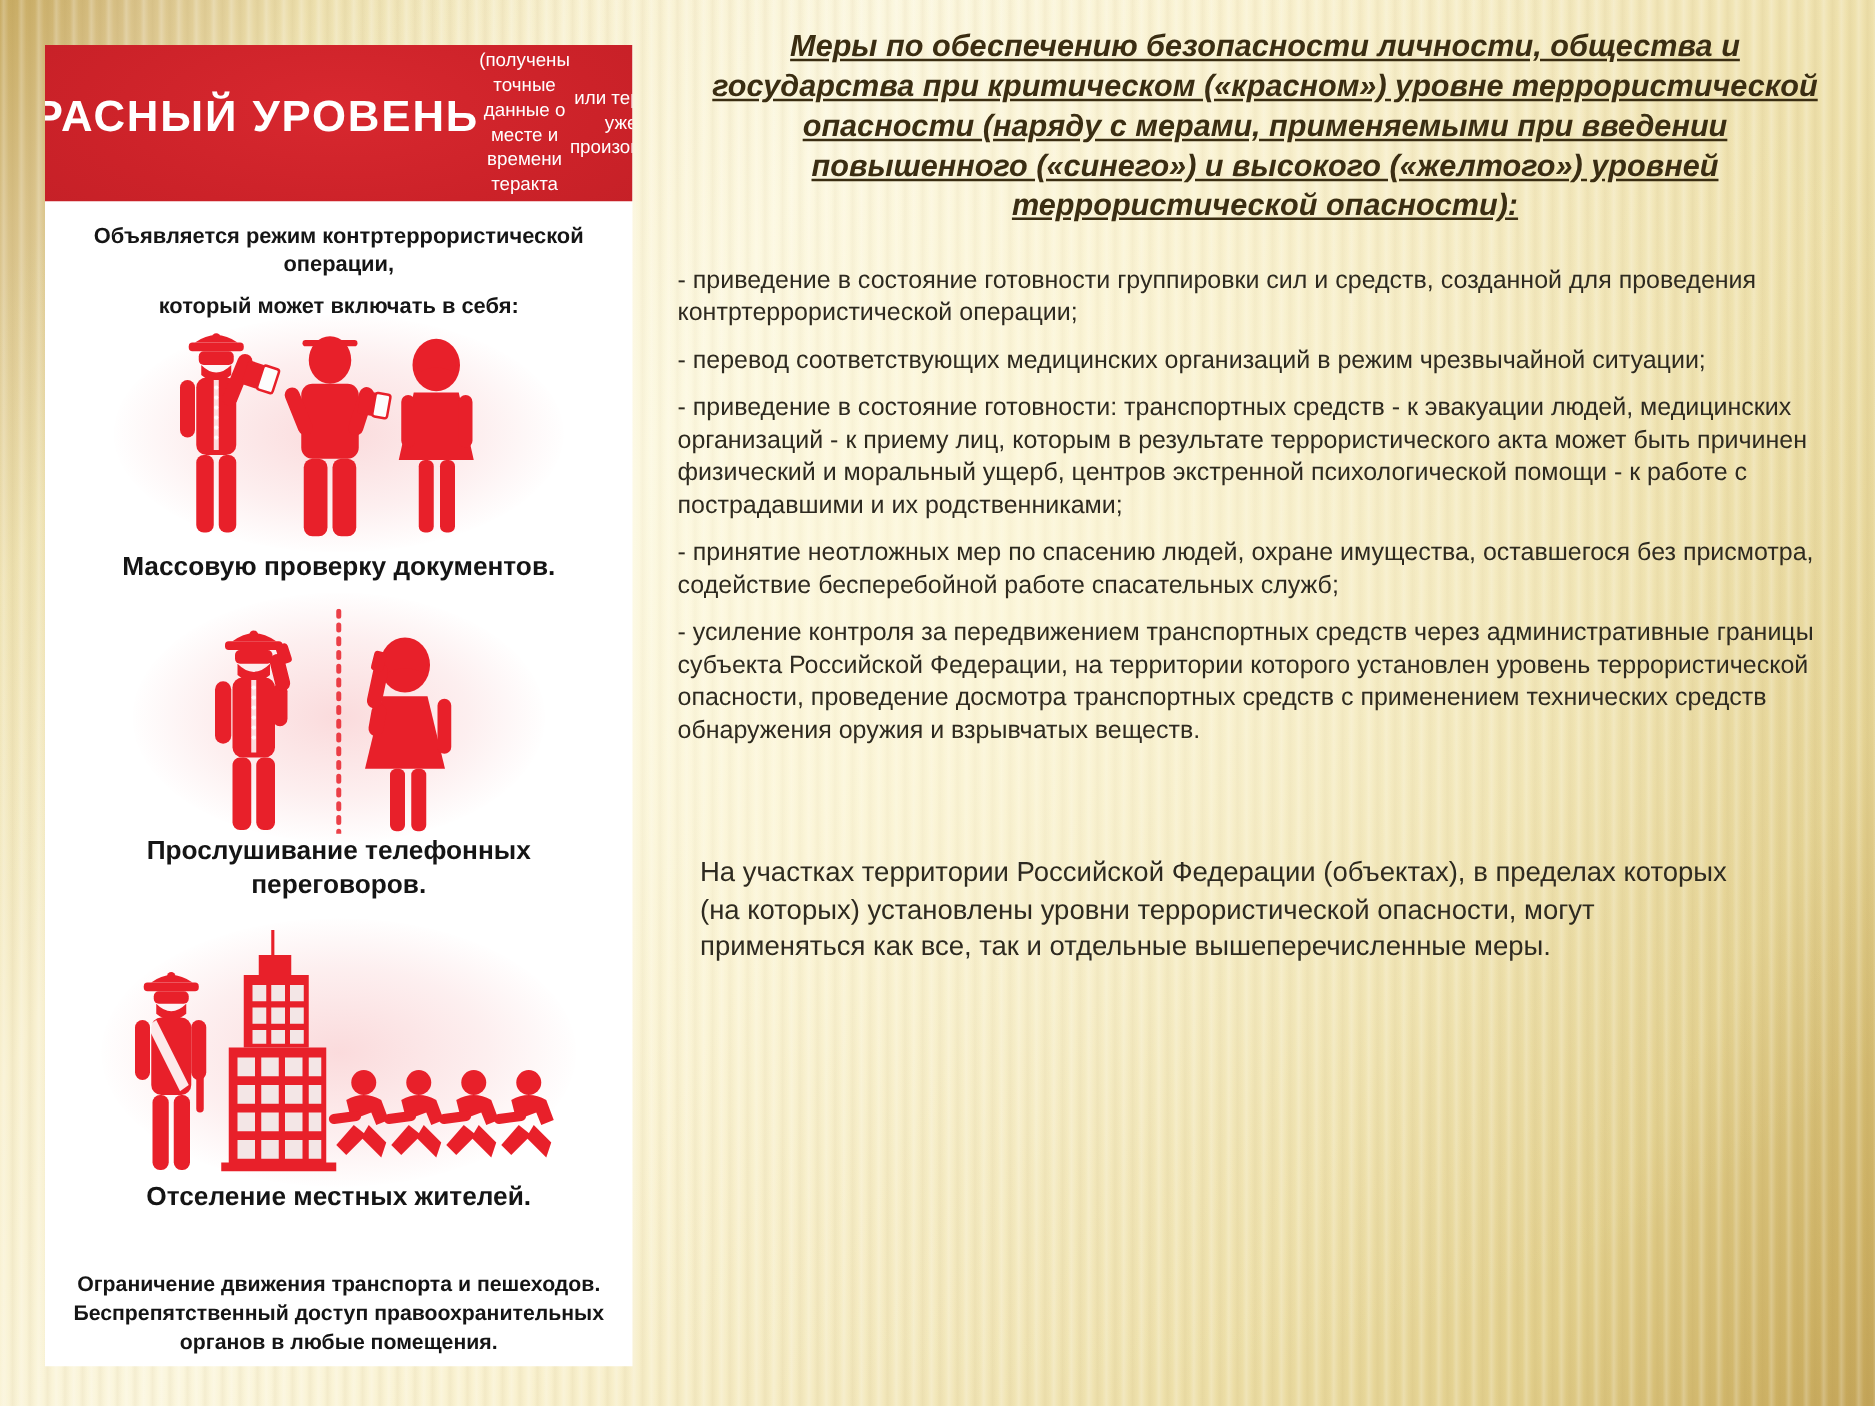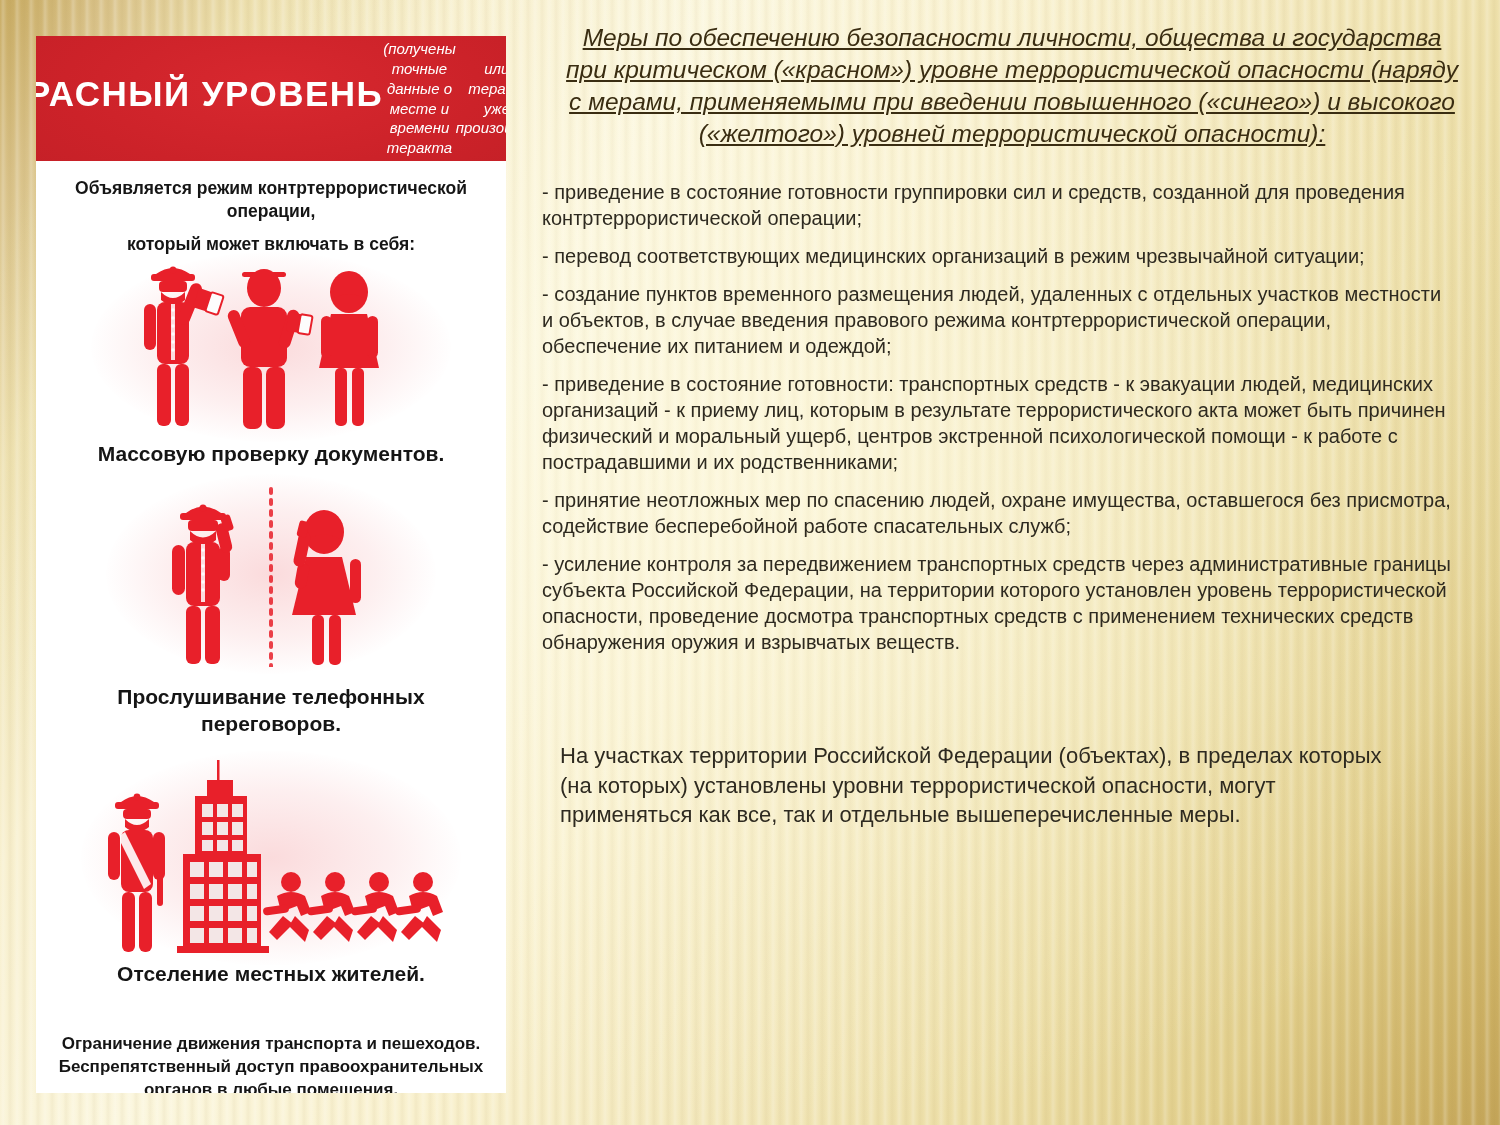--- a/index.html
+++ b/index.html
@@ -85,21 +85,20 @@
     font-weight: bold;
     letter-spacing: 1.5px;
     line-height: 1.05;
     margin-bottom: 9px;
     white-space: nowrap;
   }
   #poster-banner .lvl-sub {
     font-size: 15px;
     line-height: 1.32;
     font-weight: normal;
-    font-style: italic;
   }
 
   .poster-text {
     text-align: center;
     color: #151515;
     font-weight: bold;
     line-height: 1.30;
     padding: 0 22px;
   }
   .pt-intro { font-size: 17.5px; margin-top: 16px; }
@@ -128,21 +127,21 @@
   
   #right {
     position: absolute;
     left: 530px;
     top: 22px;
     width: 945px;
     height: 1080px;
   }
   #doc-title {
     font-size: 24.5px;
-    font-weight: normal;
+    font-weight: bold;
     font-style: italic;
     text-decoration: underline;
     color: #3a2d12;
     text-align: center;
     line-height: 1.30;
     margin: 0 10px 30px 29px;
   }
   .para {
     font-size: 20px;
     color: #2e2a20;
@@ -270,21 +269,21 @@
 
           <rect x="150" y="76" width="12" height="26" rx="6" transform="rotate(10 156 89)"></rect>
           <rect x="150" y="44" width="12" height="36" rx="6" transform="rotate(12 156 62)"></rect>
           <rect x="152" y="34" width="10" height="16" rx="3" transform="rotate(14 157 42)"></rect>
           <rect x="166" y="128" width="12" height="50" rx="5"></rect>
           <rect x="183" y="128" width="12" height="50" rx="5"></rect>
         </g>
       </svg>
     </div>
 
-    <div class="poster-text pt-cap" style="margin-top:16px">Прослушивание телефонных переговоров.</div>
+    <div class="poster-text pt-cap" style="margin-top:0">Прослушивание телефонных переговоров.</div>
 
     <div class="fig-block" style="height:205px; margin-top:18px;">
       <div class="glow" style="width:380px;height:215px"></div>
       <svg width="360" height="200" viewBox="0 0 360 200">
         <g fill="#e8202a">
 
           <rect x="24" y="42" width="44" height="7" rx="3"></rect>
           <path d="M30 42 q16 -12 33 0 z"></path>
           <circle cx="46" cy="37" r="3.4"></circle>
           <rect x="32" y="49" width="28" height="10" rx="4"></rect>
@@ -370,20 +369,19 @@
     <div class="poster-text pt-foot" style="margin-top:46px">Ограничение движения транспорта и пешеходов.</div>
     <div class="poster-text pt-foot">Беспрепятственный доступ правоохранительных</div>
     <div class="poster-text pt-foot">органов в любые помещения.</div>
   </div>
 
   <div id="right">
     <div id="doc-title">Меры по обеспечению безопасности личности, общества и государства при критическом («красном») уровне террористической опасности (наряду с мерами, применяемыми при введении повышенного («синего») и высокого («желтого») уровней террористической опасности):</div>
 
     <div class="para">- приведение в состояние готовности группировки сил и средств, созданной для проведения контртеррористической операции;</div>
     <div class="para">- перевод соответствующих медицинских организаций в режим чрезвычайной ситуации;</div>
-    <div class="para">- создание пунктов временного размещения людей, удаленных с отдельных участков местности и объектов, в случае введения правового режима контртеррористической операции, обеспечение их питанием и одеждой;</div>
     <div class="para">- приведение в состояние готовности: транспортных средств - к эвакуации людей, медицинских организаций - к приему лиц, которым в результате террористического акта может быть причинен физический и моральный ущерб, центров экстренной психологической помощи - к работе с пострадавшими и их родственниками;</div>
     <div class="para">- принятие неотложных мер по спасению людей, охране имущества, оставшегося без присмотра, содействие бесперебойной работе спасательных служб;</div>
     <div class="para">- усиление контроля за передвижением транспортных средств через административные границы субъекта Российской Федерации, на территории которого установлен уровень террористической опасности, проведение досмотра транспортных средств с применением технических средств обнаружения оружия и взрывчатых веществ.</div>
 
     <div id="closing">На участках территории Российской Федерации (объектах), в пределах которых (на которых) установлены уровни террористической опасности, могут применяться как все, так и отдельные  вышеперечисленные меры.</div>
   </div>
 </div>
 
 </body></html>

